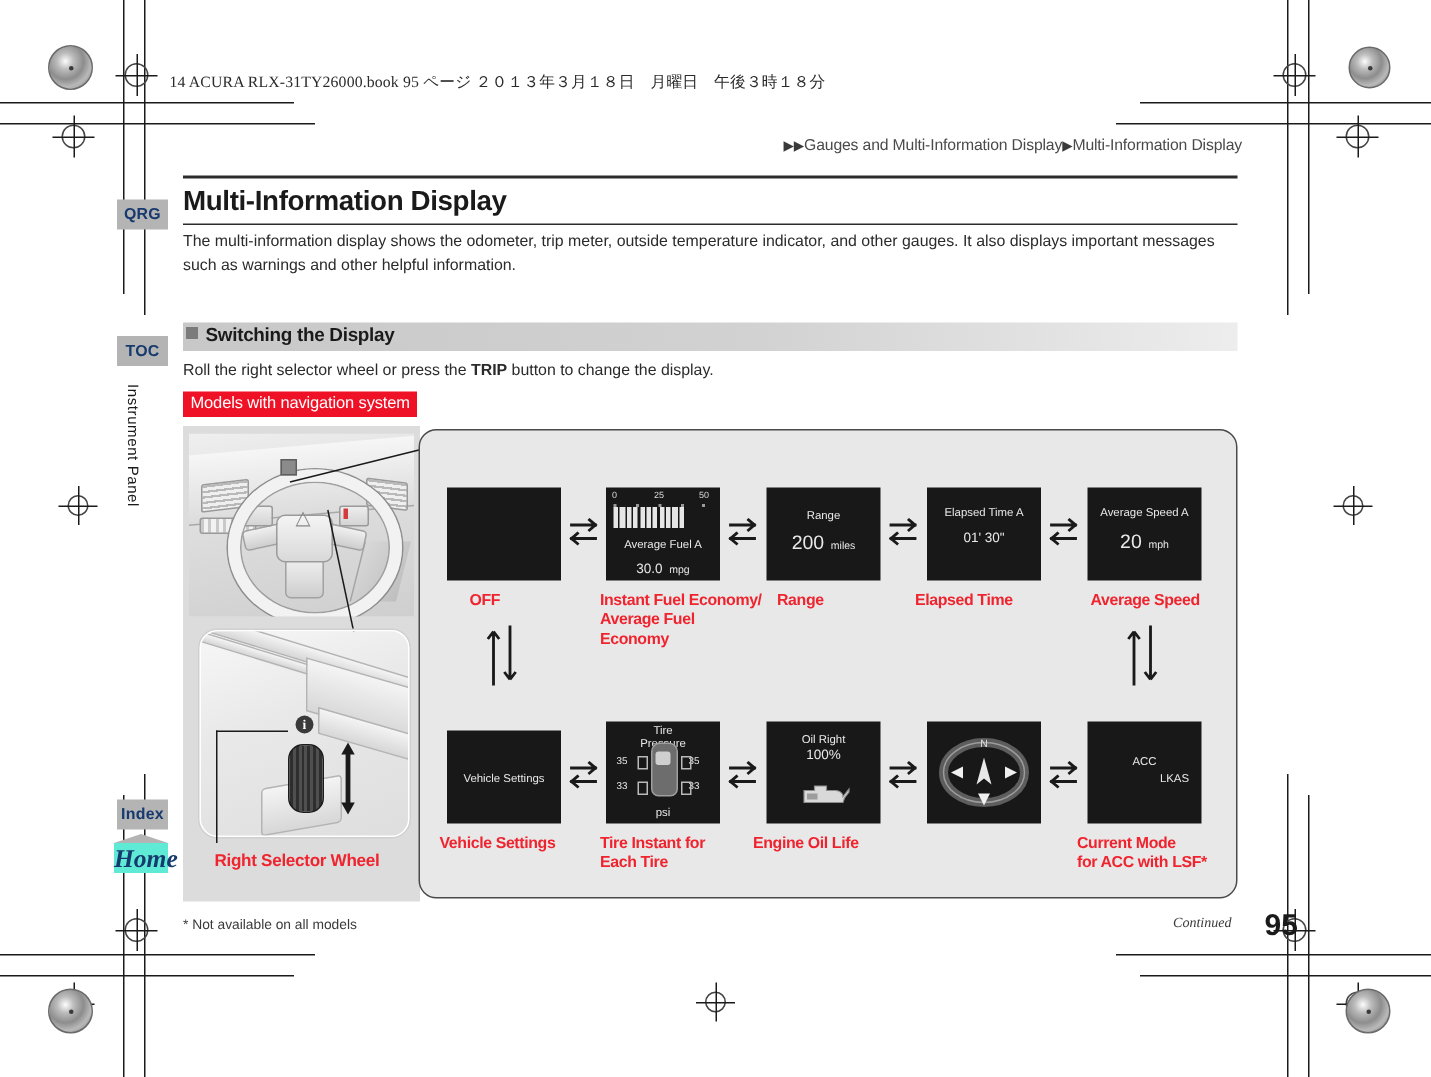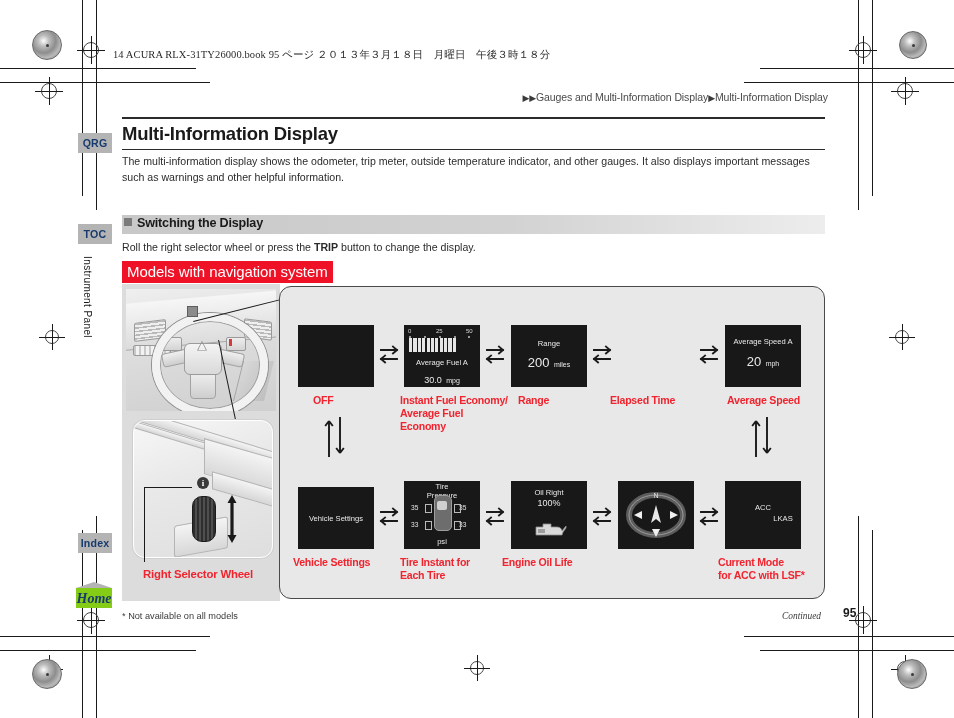--- a/index.html
+++ b/index.html
@@ -87,21 +87,21 @@
 
   .body-line {
     position: absolute; left: 122px; top: 241px;
     font-size: 10.6px; color: #2b2b2b;
   }
   .body-line b { font-weight: bold; }
 
   .red-badge {
     position: absolute; left: 122px; top: 261px;
     background: #ef1126; color: #ffffff;
-    font-size: 15px; padding: 2px 5px 3px 5px;
+    font-size: 11px; padding: 2px 5px 3px 5px;
     letter-spacing: -0.1px;
   }
 
   
   .fig-wrap {
     position: absolute; left: 122px; top: 284px; width: 703px; height: 317px;
   }
   .fig-left {
     position: absolute; left: 0; top: 0; width: 158px; height: 317px;
     background: #dcdcdc;
@@ -266,43 +266,43 @@
     font-size:10.6px; font-weight:bold; text-align:center; line-height:20px;
     letter-spacing:0.2px;
   }
   .vert-label {
     position:absolute; left:82px; top:256px;
     font-size:10px; color:#1a1a1a;
     writing-mode: vertical-rl; text-orientation: mixed;
     letter-spacing:0.4px;
   }
   .home-tab {
-    position:absolute; left:76px; top:588px; width:36px; height:20px;
-    background:#84cc16; color:#173a6e;
+    position:absolute; left:76px; top:562px; width:36px; height:20px;
+    background:#5eead4; color:#173a6e;
     font-family:"Liberation Serif", serif; font-style:italic;
-    font-size:14px; font-weight:bold; text-align:center; line-height:22px;
+    font-size:17px; font-weight:bold; text-align:center; line-height:22px;
   }
   .home-tab::before {
     content:""; position:absolute; left:0; top:-6px; width:0; height:0;
     border-left:18px solid transparent; border-right:18px solid transparent;
     border-bottom:6px solid #b4b4b4;
   }
 
   .footnote {
     position:absolute; left:122px; top:611px;
     font-size:9.2px; color:#3a3a3a;
   }
   .continued {
     position:absolute; left:782px; top:611px;
     font-size:9.4px; color:#3a3a3a;
     font-family:"Liberation Serif", serif; font-style:italic;
   }
   .pageno {
     position:absolute; left:843px; top:606px;
-    font-size:12px; font-weight:bold; color:#1a1a1a;
+    font-size:20px; font-weight:bold; color:#1a1a1a;
   }
 </style>
 </head>
 <body>
 
 <div>
 
   <div class="reg-line" style="left:82px;  top:0px;   width:1px;  height:196px;"></div>
   <div class="reg-line" style="left:96px;  top:0px;   width:1px;  height:210px;"></div>
   <div class="reg-line" style="left:0px;   top:68px;  width:196px;height:1px;"></div>
@@ -483,20 +483,24 @@
     </div>
     <div class="t-label" style="left:238px; top:107px;">Range</div>
 
     <div class="arrow-h" style="left:311px; top:57px;">
       <svg width="22" height="22" viewBox="0 0 22 22">
         <path d="M3 6 H19 M19 6 L15 2.6 M19 6 L15 9.4" stroke="#1a1a1a" stroke-width="1.9" fill="none" stroke-linecap="square"></path>
         <path d="M19 15 H3 M3 15 L7 11.6 M3 15 L7 18.4" stroke="#1a1a1a" stroke-width="1.9" fill="none" stroke-linecap="square"></path>
       </svg>
     </div>
 
+    <div class="tile" style="left:338px; top:38px;">
+      <div class="mid-txt mid-small" style="top:12px;">Elapsed Time A</div>
+      <div class="mid-txt mid-mid" style="top:28px;">01' 30"</div>
+    </div>
     <div class="t-label" style="left:330px; top:107px;">Elapsed Time</div>
 
     <div class="arrow-h" style="left:418px; top:57px;">
       <svg width="22" height="22" viewBox="0 0 22 22">
         <path d="M3 6 H19 M19 6 L15 2.6 M19 6 L15 9.4" stroke="#1a1a1a" stroke-width="1.9" fill="none" stroke-linecap="square"></path>
         <path d="M19 15 H3 M3 15 L7 11.6 M3 15 L7 18.4" stroke="#1a1a1a" stroke-width="1.9" fill="none" stroke-linecap="square"></path>
       </svg>
     </div>
 
     <div class="tile" style="left:445px; top:38px;">

